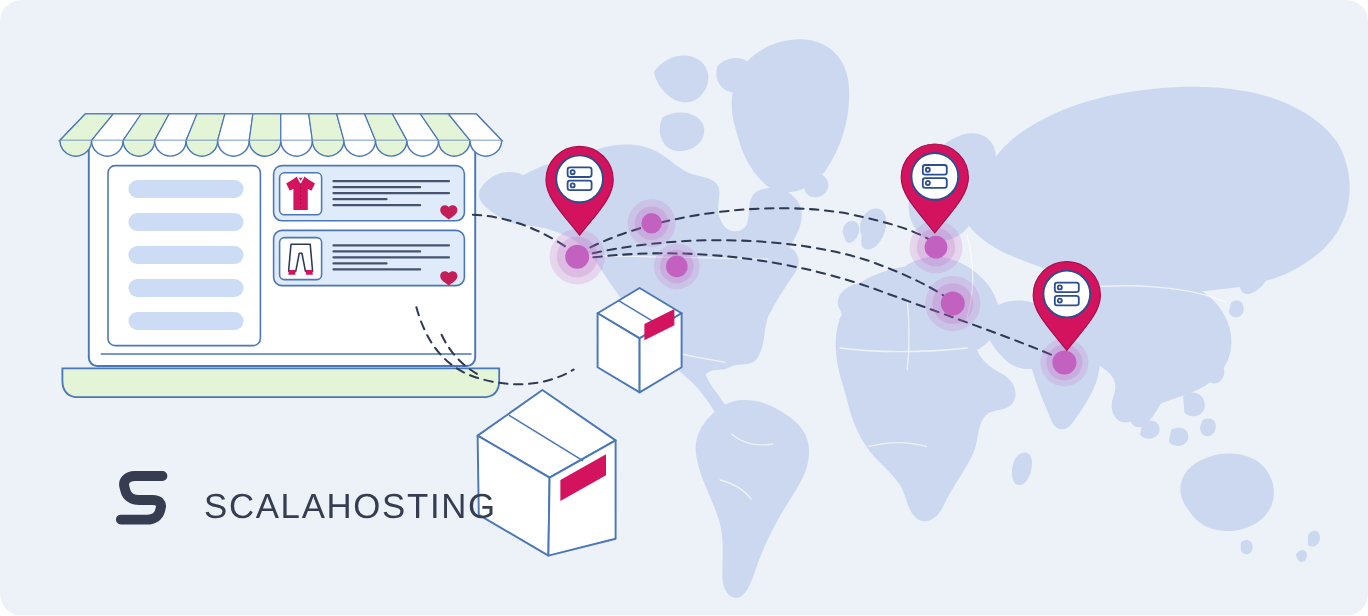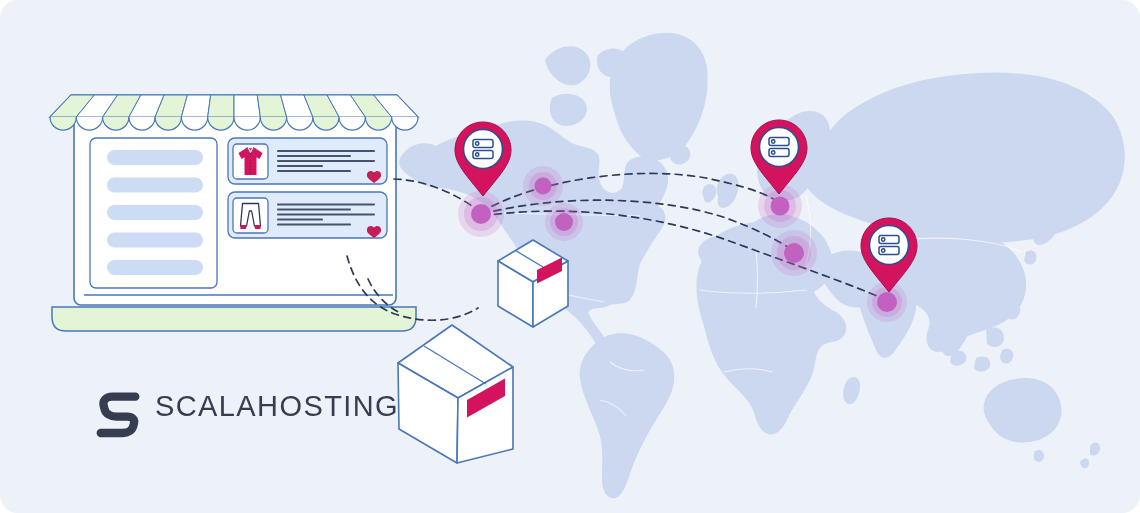--- a/index.html
+++ b/index.html
@@ -22,21 +22,21 @@
   .whitef{fill:#ffffff;}
   .greenf{fill:var(--light-green,#e4f4d6);}
   .pill{fill:var(--light-blue,#ccdcf5);}
   .cardf{fill:var(--card-blue,#dfeafa);}
   .tline{fill:var(--text-line,#46536e);}
   .heart{fill:var(--heart,#c41e56);}
   .pinbody{fill:var(--accent,#d4135e);stroke:#a50f4c;stroke-width:1;}
   .pindisc{fill:#ffffff;stroke:var(--navy,#2b4f8e);stroke-width:1.6;}
   .srv{fill:#ffffff;stroke:var(--navy,#2b4f8e);stroke-width:1.5;}
   
-  .logo{position:absolute;left:92px;top:388px;display:flex;align-items:flex-start;gap:9px;}
+  .logo{position:absolute;left:92px;top:388px;display:flex;align-items:flex-end;gap:24px;}
   .logo-text{
     font-size:29px;color:var(--logo-text-color,#363d50);
     letter-spacing:1.4px;font-weight:500;line-height:1;padding-top:4px;
   }
 </style>
 </head>
 <body>
 
 <div class="canvas">
   <svg class="scene" viewBox="0 0 1140 513">

